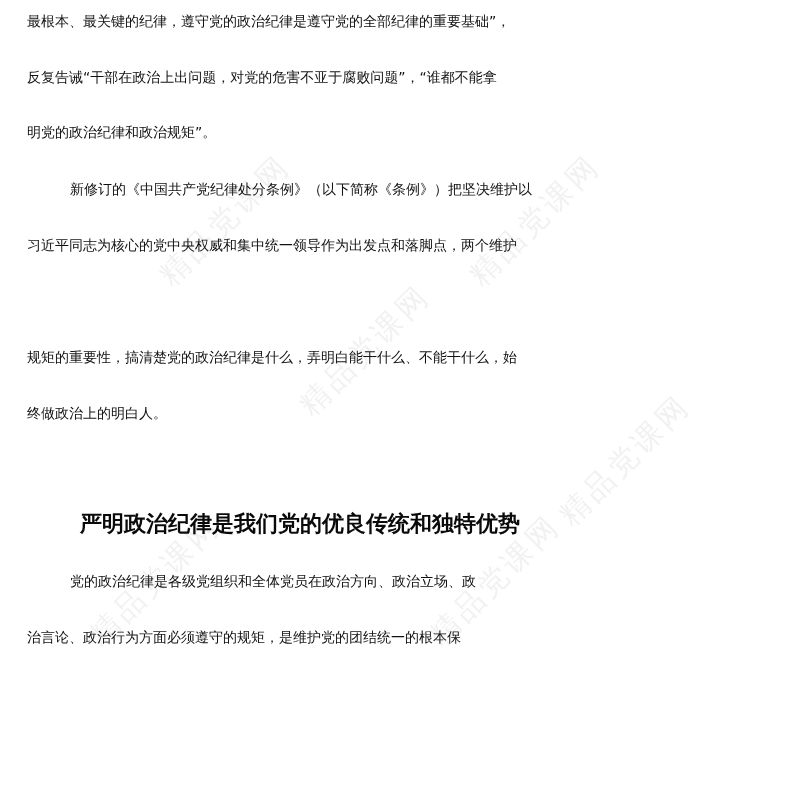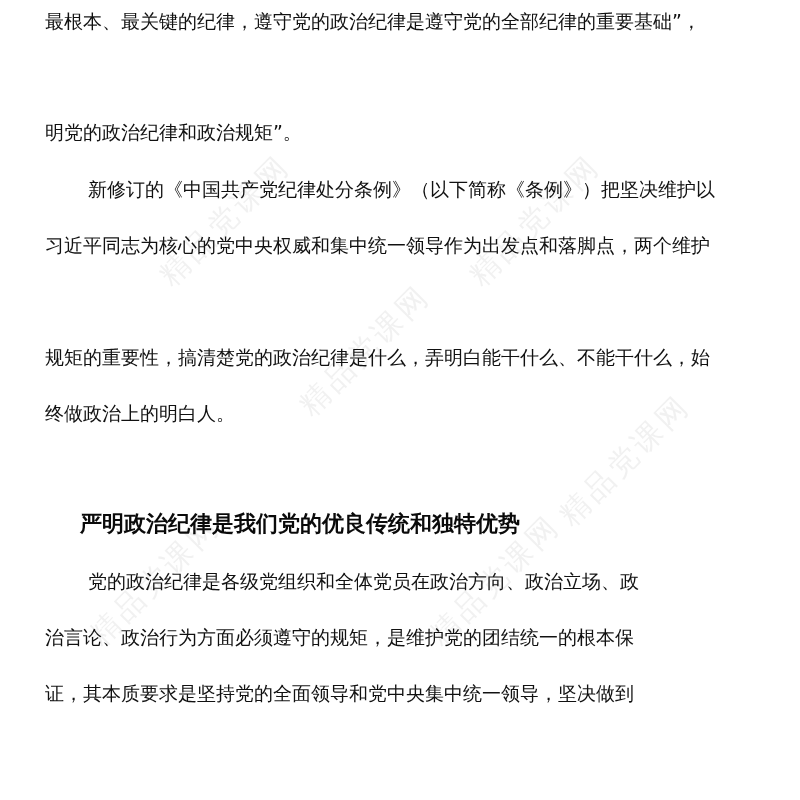--- a/index.html
+++ b/index.html
@@ -19,25 +19,24 @@
       position: absolute;
       left: 0;
       top: 0;
       width: 800px;
       height: 800px;
     }
     .line {
       position: absolute;
       left: 27px;
       width: 750px;
-      font-size: 19px;
+      font-size: 14px;
       line-height: 30px;
       white-space: nowrap;
       letter-spacing: 0px;
-      margin-left: 18px;
     }
     .line.indent { left: 70px; }
     .line.quote-start { left: 36px; }
     .heading {
       position: absolute;
       left: 80px;
       font-size: 22px;
       line-height: 30px;
       font-weight: bold;
       white-space: nowrap;
@@ -60,26 +59,26 @@
 <div class="page">
 
   <div class="watermark" style="left:140px; top:200px;">精品党课网</div>
   <div class="watermark" style="left:450px; top:200px;">精品党课网</div>
   <div class="watermark" style="left:280px; top:330px;">精品党课网</div>
   <div class="watermark" style="left:540px; top:440px;">精品党课网</div>
   <div class="watermark" style="left:70px; top:560px;">精品党课网</div>
   <div class="watermark" style="left:410px; top:560px;">精品党课网</div>
 
   <div class="line" style="top:6px;">最根本、最关键的纪律，遵守党的政治纪律是遵守党的全部纪律的重要基础”，</div>
+  <div class="line" style="top:62px;">反复告诫“干部在政治上出问题，对党的危害不亚于腐败问题”，“谁都不能拿</div>
   <div class="line" style="top:117px;">明党的政治纪律和政治规矩”。</div>
 
   <div class="line indent" style="top:174px;">新修订的《中国共产党纪律处分条例》（以下简称《条例》）把坚决维护以</div>
   <div class="line" style="top:230px;">习近平同志为核心的党中央权威和集中统一领导作为出发点和落脚点，两个维护</div>
   <div class="line" style="top:342px;">规矩的重要性，搞清楚党的政治纪律是什么，弄明白能干什么、不能干什么，始</div>
   <div class="line" style="top:398px;">终做政治上的明白人。</div>
 
   <div class="heading" style="top:511px;font-family:Liberation Mono, monospace;">严明政治纪律是我们党的优良传统和独特优势</div>
 
   <div class="line indent" style="top:566px;">党的政治纪律是各级党组织和全体党员在政治方向、政治立场、政</div>
   <div class="line" style="top:622px;">治言论、政治行为方面必须遵守的规矩，是维护党的团结统一的根本保</div>
-  <div class="line" style="top:678px;">证，其本质要求是坚持党的全面领导和党中央集中统一领导，坚决做到</div>
 
 </div>
 
 </body></html>

